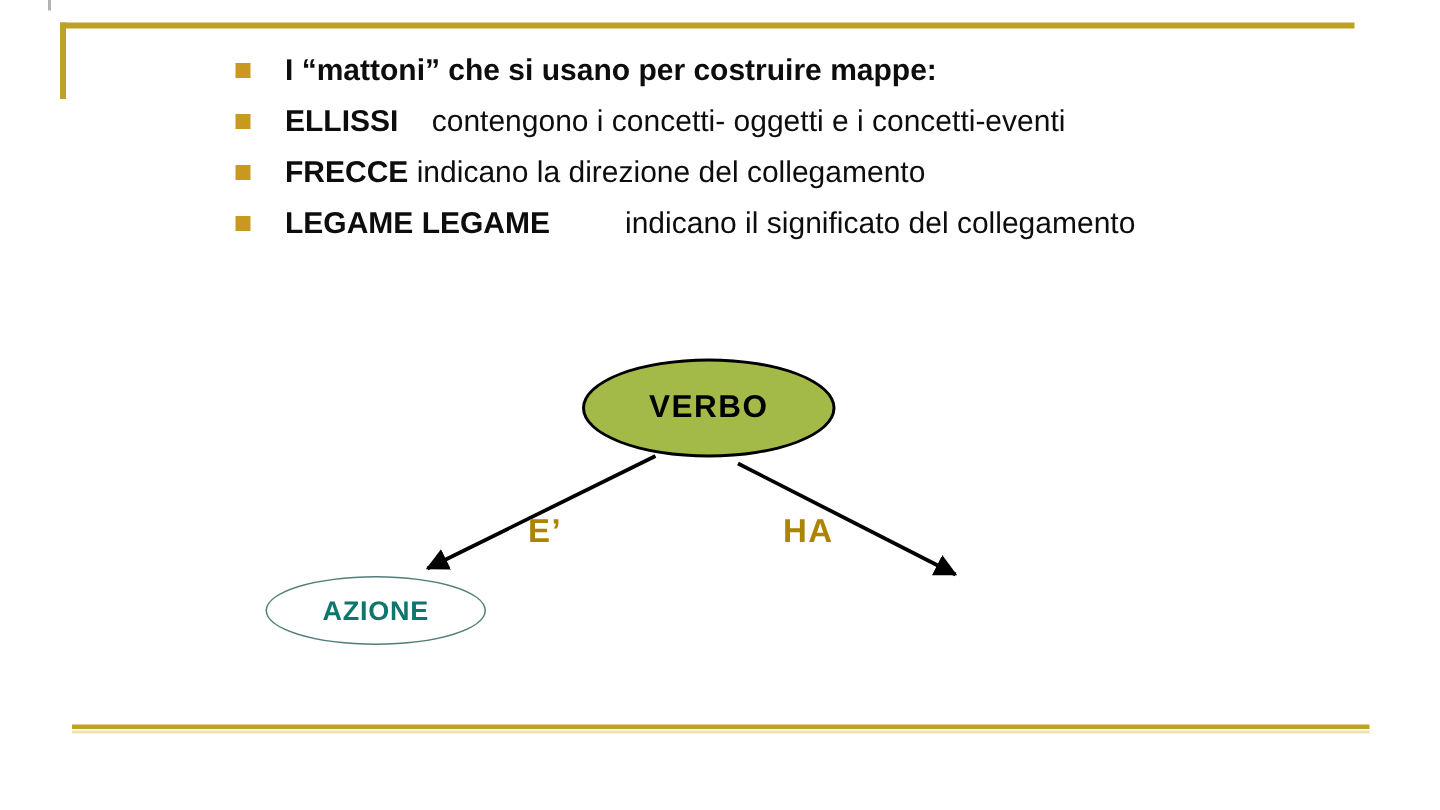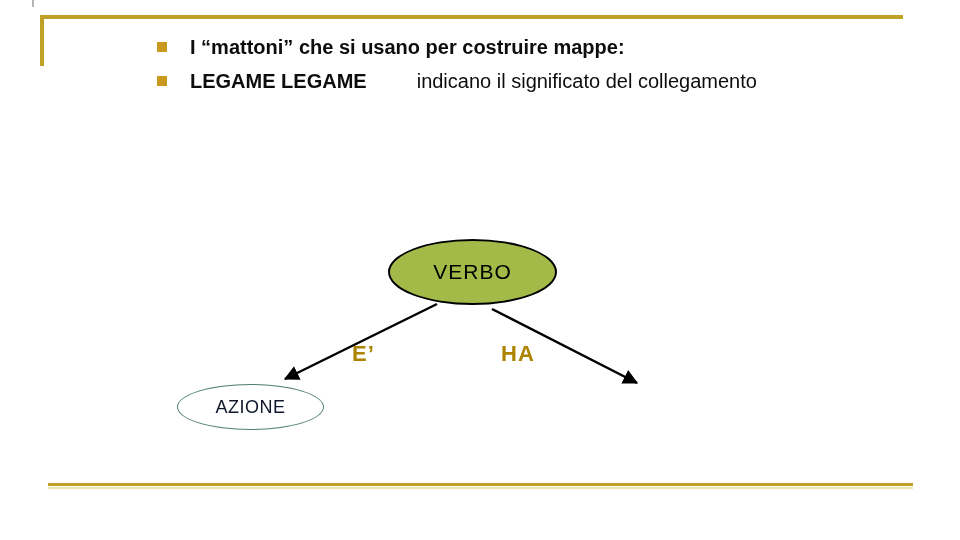--- a/index.html
+++ b/index.html
@@ -23,55 +23,63 @@
   .bullet-text{
     margin-left:23px;width:575px;
     font-size:20px;line-height:28px;color:#0d0d0d;
     white-space:pre-wrap;
   }
   .lead{font-weight:bold;}
   
   .node{
     position:absolute;border-radius:50%;
     display:flex;align-items:center;justify-content:center;
-    font-weight:normal;text-align:left;box-sizing:border-box;
+    font-weight:bold;text-align:left;box-sizing:border-box;
   }
   .node-root{
     left:388px;top:239px;width:169px;height:66px;
     background:#A4BA48;border:2px solid #000000;
     font-size:21px;color:#000000;letter-spacing:1px;
   }
   .node-leaf{
     background:#ffffff;border:1px solid #517E76;
-    color:#0f172a;font-size:18px;letter-spacing:0.5px;
+    color:#0f766e;font-size:18px;letter-spacing:0.5px;
   }
   .node-azione{left:177px;top:384px;width:147px;height:46px;}
   .node-tempo{left:587px;top:390px;width:137px;height:47px;}
   .edge-label{
     position:absolute;font-weight:bold;font-size:22px;color:#AC8400;letter-spacing:1px;
   }
   .edge-label-e{left:352px;top:341px;}
-  .edge-label-ha{left:501px;top:341px;}
+  .edge-label-ha{left:522px;top:341px;}
   .arrow-layer{position:absolute;left:0;top:0;width:960px;height:540px;pointer-events:none;}
 </style>
 </head>
 <body>
 
 <div class="slide">
 
   <div class="corner-mark"></div>
   <div class="top-rule"></div>
   <div class="corner-rule"></div>
   <div class="bottom-rule"></div>
   <div class="bottom-rule-light"></div>
 
   <div class="bullets">
     <div class="bullet-item">
       <span class="bullet-sq"></span>
       <span class="bullet-text"><span class="lead">I “mattoni” che si usano per costruire mappe:</span><span></span></span>
+    </div>
+    <div class="bullet-item">
+      <span class="bullet-sq"></span>
+      <span class="bullet-text"><span class="lead">ELLISSI</span><span>    contengono i concetti- oggetti e i concetti-eventi</span></span>
+    </div>
+    <div class="bullet-item">
+      <span class="bullet-sq"></span>
+      <span class="bullet-text"><span class="lead">FRECCE</span><span> indicano la direzione del collegamento</span></span>
     </div>
     <div class="bullet-item">
       <span class="bullet-sq"></span>
       <span class="bullet-text"><span class="lead">LEGAME LEGAME</span><span>         indicano il significato del collegamento</span></span>
     </div>
   </div>
 
   <svg class="arrow-layer" viewBox="0 0 960 540" xmlns="http://www.w3.org/2000/svg">
     <defs>
       <marker id="arrowhead" markerWidth="7" markerHeight="7" refX="5.5" refY="3" orient="auto">

